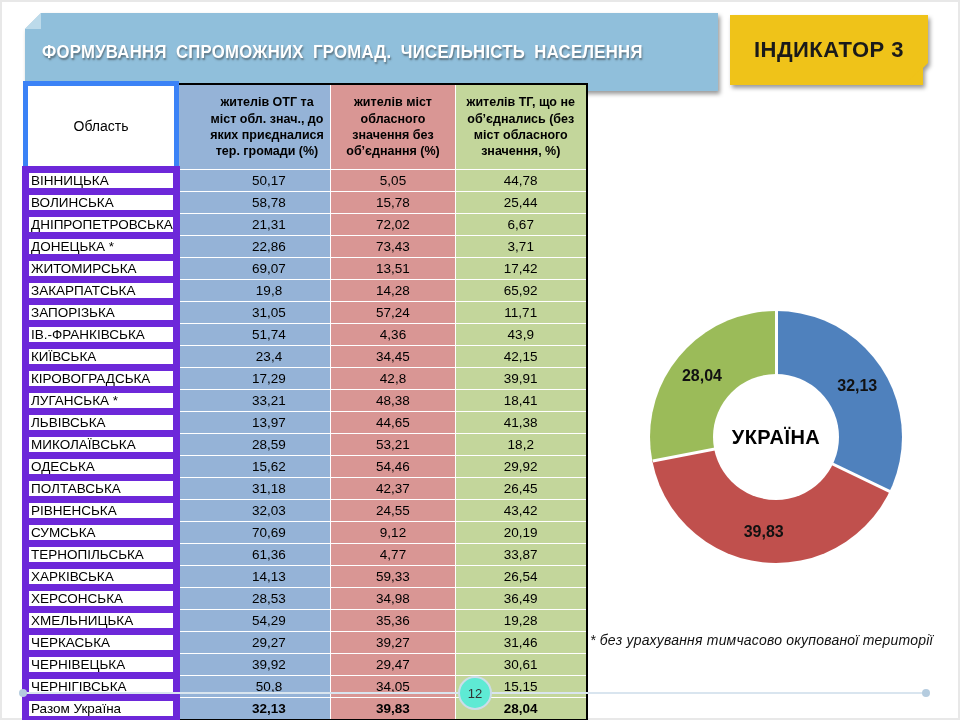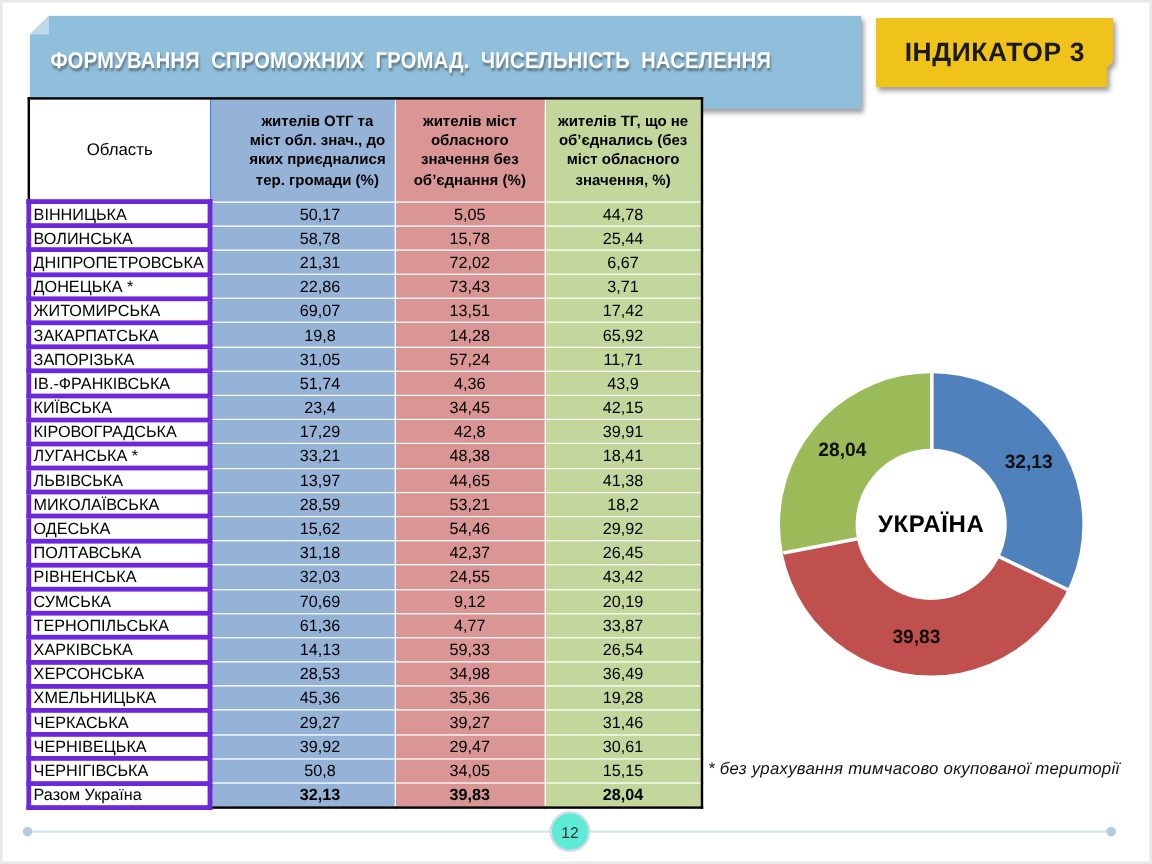--- a/index.html
+++ b/index.html
@@ -17,40 +17,40 @@
   .banner { position:relative; width:100%; height:100%; background:var(--banner);
     clip-path:polygon(16px 0, 100% 0, 100% 100%, 0 100%, 0 16px);
     display:flex; align-items:center; padding-left:17px; }
   .banner-flap { position:absolute; left:0; top:0; width:16px; height:16px;
     background:var(--banner_flap); clip-path:polygon(0 100%, 100% 0, 100% 100%); }
   .banner-title { font-size:19px; font-weight:bold; color:#fff; white-space:nowrap;
     transform:scaleX(.88); transform-origin:left center; word-spacing:5px; letter-spacing:.3px;
     text-shadow:1px 2px 2px rgba(40,40,40,.5); }
 
   
-  .indicator-wrap { position:absolute; left:730px; top:15px; width:198px; height:58px;
+  .indicator-wrap { position:absolute; left:730px; top:15px; width:198px; height:70px;
     filter:drop-shadow(2px 3px 2px rgba(0,0,0,.40)); }
   .indicator { position:absolute; inset:0; background:var(--yellow);
     clip-path:polygon(0 0, 100% 0, 100% calc(100% - 22px), calc(100% - 22px) 100%, 0 100%);
     display:flex; align-items:center; justify-content:center; }
   .indicator-label { font-size:22px; font-weight:bold; color:#1a1a1a; letter-spacing:.5px; }
   .indicator-flap { position:absolute; right:5px; bottom:0; width:18px; height:19px;
     background:var(--yellow); clip-path:polygon(0 100%, 100% 0, 100% 100%); }
 
   
   .region-table { position:absolute; left:22px; top:81px; width:561px;
     border-collapse:collapse; table-layout:fixed; }
   .region-table col.c0 { width:151px; } .region-table col.c1 { width:154px; }
   .region-table col.c2 { width:125px; } .region-table col.c3 { width:131px; }
   .region-table { border:2px solid #000; }
   .region-table th { height:86px; font-size:12.5px; font-weight:bold; color:#000;
     line-height:1.3; text-align:center; vertical-align:middle; padding:2px 3px; }
-  .region-table th.region-h { background:#fff; border:1px solid #3b82f6; font-weight:normal; font-size:14px; }
+  .region-table th.region-h { background:#fff; border:5px solid #3b82f6; font-weight:normal; font-size:14px; }
   .region-table td { height:20.2px; font-size:13.5px; color:#000; }
-  .region-cell { background:#fff; border:4px solid #6d28d9; text-align:left;
+  .region-cell { background:#fff; border:7px solid #6d28d9; text-align:left;
     padding-left:2px; white-space:nowrap; font-size:13px; }
   .value-cell { text-align:center; border:1px solid #fff; }
   .cell-blue,  th.cell-blue  { background:var(--blue_col);padding-left:28px; }
   .cell-pink,  th.cell-pink  { background:var(--pink_col); }
   .cell-green, th.cell-green { background:var(--green_col); }
   th.cell-blue, th.cell-pink, th.cell-green { border:1px solid #fff; }
   .total-row td { font-weight:bold; }
 
   
   .donut { position:absolute; left:650px; top:311px; width:252px; height:252px; }
@@ -226,21 +226,21 @@
           <td class="value-cell cell-green">26,54</td>
         </tr>
         <tr>
           <td class="region-cell">ХЕРСОНСЬКА</td>
           <td class="value-cell cell-blue">28,53</td>
           <td class="value-cell cell-pink">34,98</td>
           <td class="value-cell cell-green">36,49</td>
         </tr>
         <tr>
           <td class="region-cell">ХМЕЛЬНИЦЬКА</td>
-          <td class="value-cell cell-blue">45,36</td>
+          <td class="value-cell cell-blue">54,29</td>
           <td class="value-cell cell-pink">35,36</td>
           <td class="value-cell cell-green">19,28</td>
         </tr>
         <tr>
           <td class="region-cell">ЧЕРКАСЬКА</td>
           <td class="value-cell cell-blue">29,27</td>
           <td class="value-cell cell-pink">39,27</td>
           <td class="value-cell cell-green">31,46</td>
         </tr>
         <tr>

